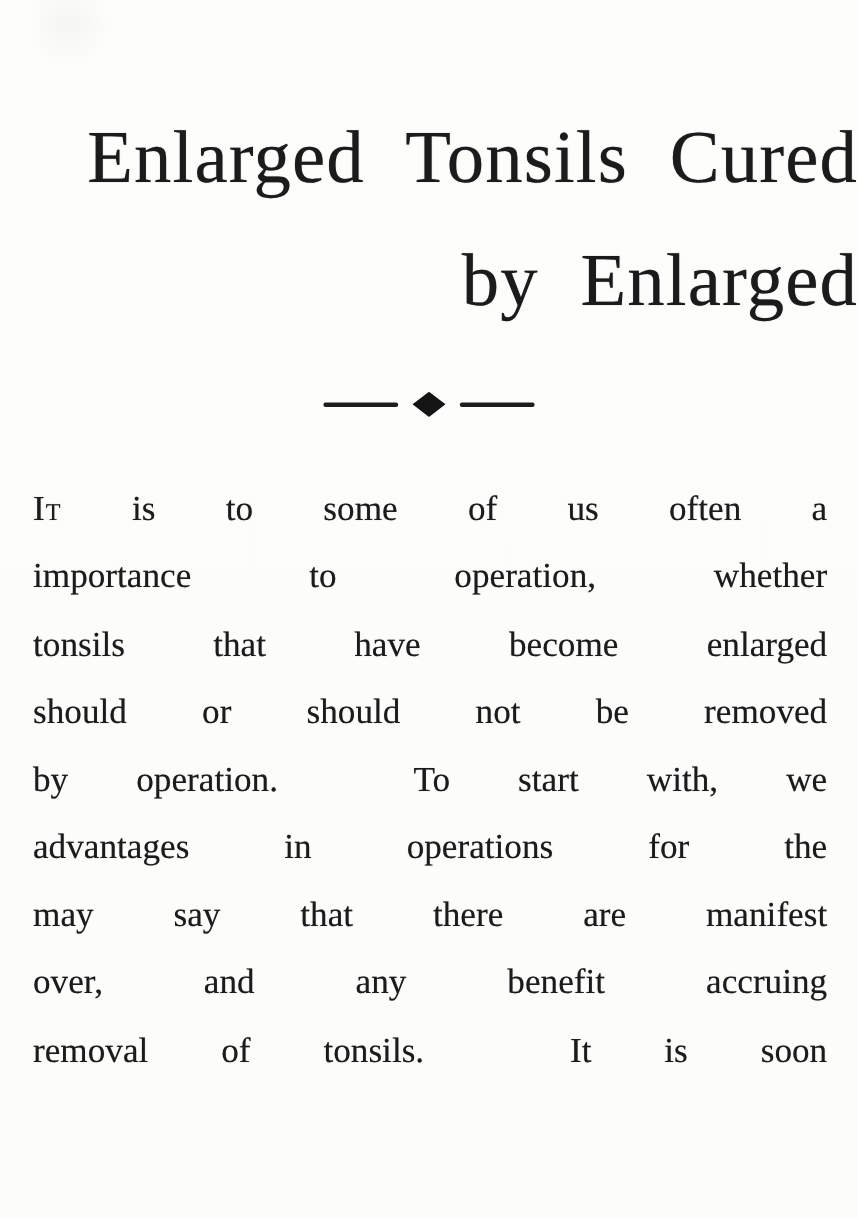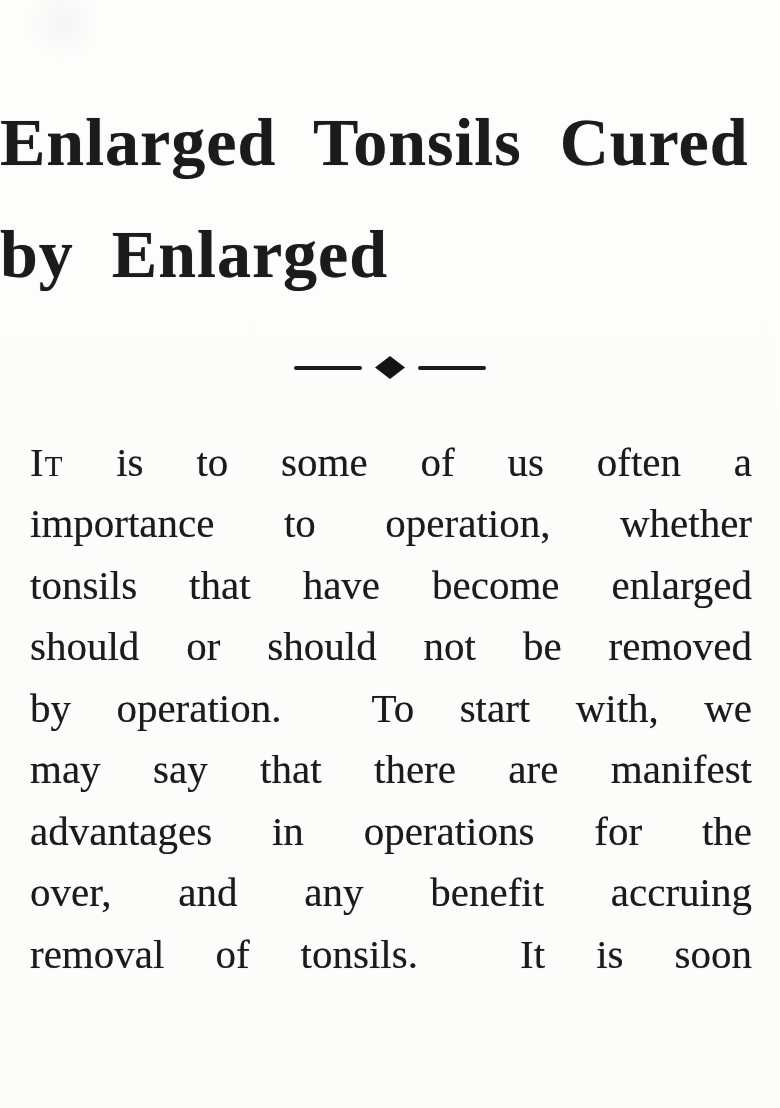--- a/index.html
+++ b/index.html
@@ -14,24 +14,24 @@
     background:
       radial-gradient(circle at 8% 2%, rgba(0,0,0,0.03), transparent 3%),
       linear-gradient(180deg, #fdfdfc 0%, #fcfcfa 100%);
     overflow: hidden;
     font-family: "Liberation Serif", "DejaVu Serif", serif;
     color: #1b1b1b;
   }
   
   .title-block {
     margin-top: 86px;
-    text-align: left;
+    text-align: right;
     font-size: 68px;
     line-height: 112px;
-    font-weight: 700;
+    font-weight: 400;
     letter-spacing: 1px;
     word-spacing: 20px;
     text-shadow: 0 0 0.8px rgba(0,0,0,0.55);
   }
   .title-line {
     display: block;
   }
   
   .divider {
     margin-top: 44px;
@@ -49,21 +49,21 @@
   }
   .divider .diamond {
     width: 30px;
     height: 23px;
     background: #141414;
     clip-path: polygon(50% 0%, 100% 50%, 50% 100%, 0% 50%);
   }
   
   .body-text {
     margin: 52px 28px 0 30px;
-    font-size: 41px;
+    font-size: 32px;
     line-height: 61.5px;
     text-shadow: 0 0 0.7px rgba(0,0,0,0.5);
   }
   .line {
     text-align: justify;
     text-align-last: justify;
     white-space: normal;
   }
   .sc {
     font-variant: small-caps;
@@ -85,19 +85,19 @@
     <span class="diamond"></span>
     <span class="rule"></span>
   </div>
 
   <div class="body-text">
     <div class="line"><span class="sc">It</span> <span>is to some of us often a</span></div>
     <div class="line">importance to operation, whether</div>
     <div class="line">tonsils that have become enlarged</div>
     <div class="line">should or should not be removed</div>
     <div class="line">by operation.&nbsp; To start with, we</div>
+    <div class="line">advantages in operations for the</div>
     <div class="line">may say that there are manifest</div>
-    <div class="line">advantages in operations for the</div>
     <div class="line">over, and any benefit accruing</div>
     <div class="line">removal of tonsils.&nbsp; It is soon</div>
   </div>
 
 </div>
 
 </body></html>

